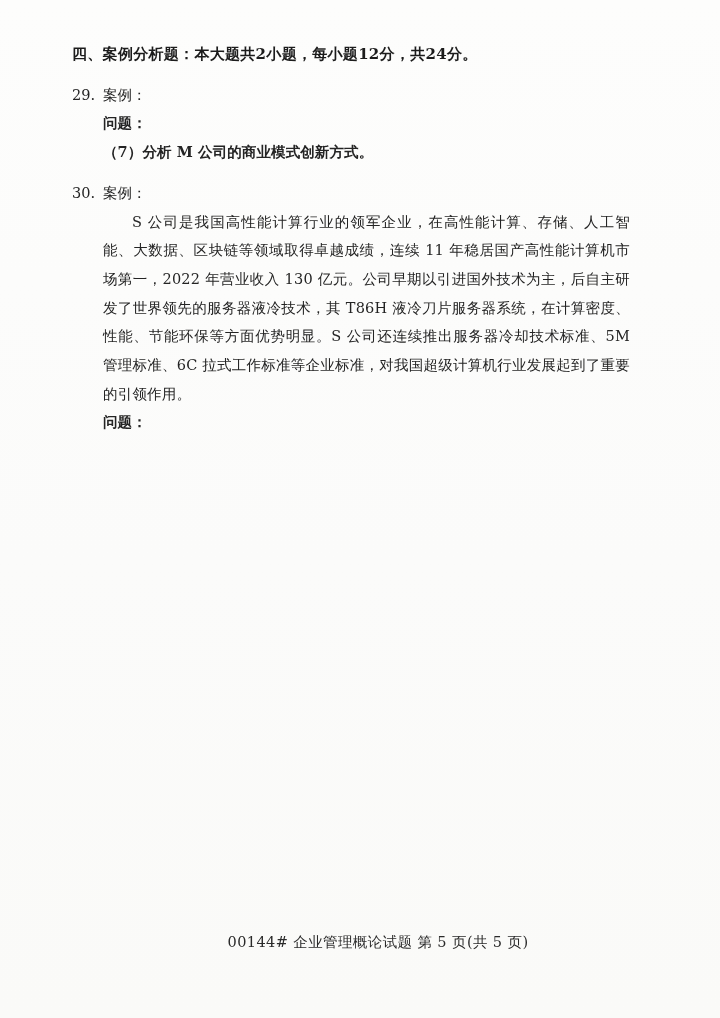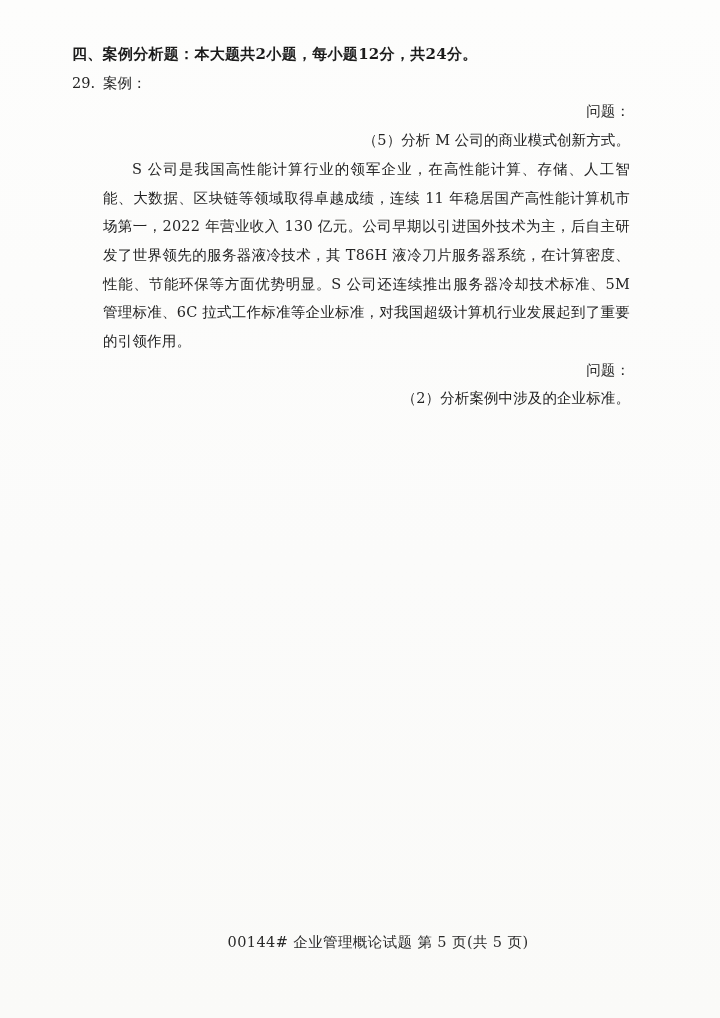--- a/index.html
+++ b/index.html
@@ -35,29 +35,31 @@
     margin-left: -31px !important;
     letter-spacing: 0.3px;
     color: #1c1c1c;
   }
   .q-head {
     margin-left: -31px !important;
   }
   .q-num {
     display: inline-block;
     width: 31px;
+    margin-top: 12px;
   }
   .case-text {
     text-align: justify;
     text-indent: 2em;
     letter-spacing: 0.2px;
   }
   .sub-q {
-    text-align: right;
+    text-align: left;
     letter-spacing: 0.1px;
+    font-weight: bold;
   }
   .footer {
     position: absolute;
     left: 0;
     right: 0;
     bottom: 66px;
     text-align: center;
     font-size: 14.5px;
     color: #2a2a2a;
     letter-spacing: 0.4px;
@@ -70,25 +72,27 @@
 <div class="page">
   <div class="content">
 
     <h2 class="section-heading">四、案例分析题：本大题共2小题，每小题12分，共24分。</h2>
 
     <section>
       <div class="q-head">
         <span class="q-num">29.</span><span>案例：</span>
       </div>
       <p class="sub-q">问题：</p>
-      <p class="sub-q">（5）分析 M 公司的商业模式创新方式。</p>
+      <p class="sub-q">（7）分析 M 公司的商业模式创新方式。</p>
     </section>
 
     <section>
+      <div class="q-head">
+        <span class="q-num">30.</span><span>案例：</span>
+      </div>
       <p class="case-text">S 公司是我国高性能计算行业的领军企业，在高性能计算、存储、人工智能、大数据、区块链等领域取得卓越成绩，连续 11 年稳居国产高性能计算机市场第一，2022 年营业收入 130 亿元。公司早期以引进国外技术为主，后自主研发了世界领先的服务器液冷技术，其 T86H 液冷刀片服务器系统，在计算密度、性能、节能环保等方面优势明显。S 公司还连续推出服务器冷却技术标准、5M 管理标准、6C 拉式工作标准等企业标准，对我国超级计算机行业发展起到了重要的引领作用。</p>
       <p class="sub-q">问题：</p>
-      <p class="sub-q">（2）分析案例中涉及的企业标准。</p>
     </section>
 
   </div>
 
   <div class="footer">00144# 企业管理概论试题 第 5 页(共 5 页)</div>
 </div>
 
 </body></html>

